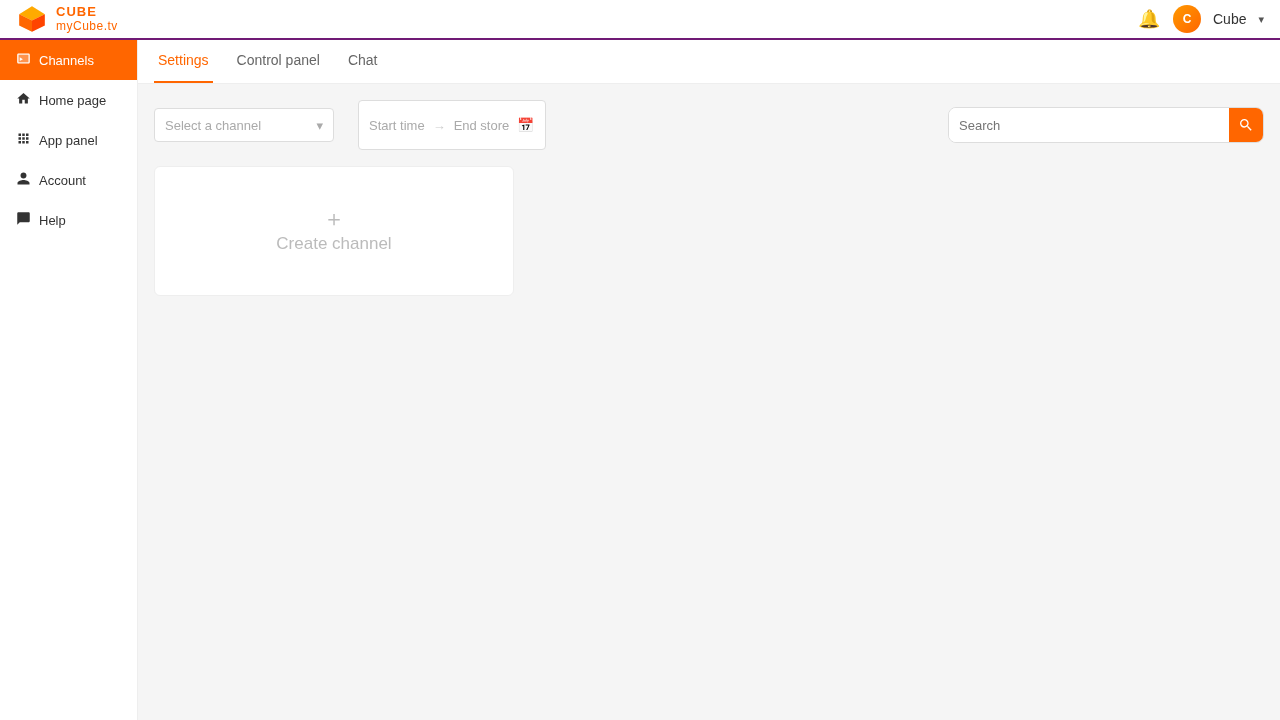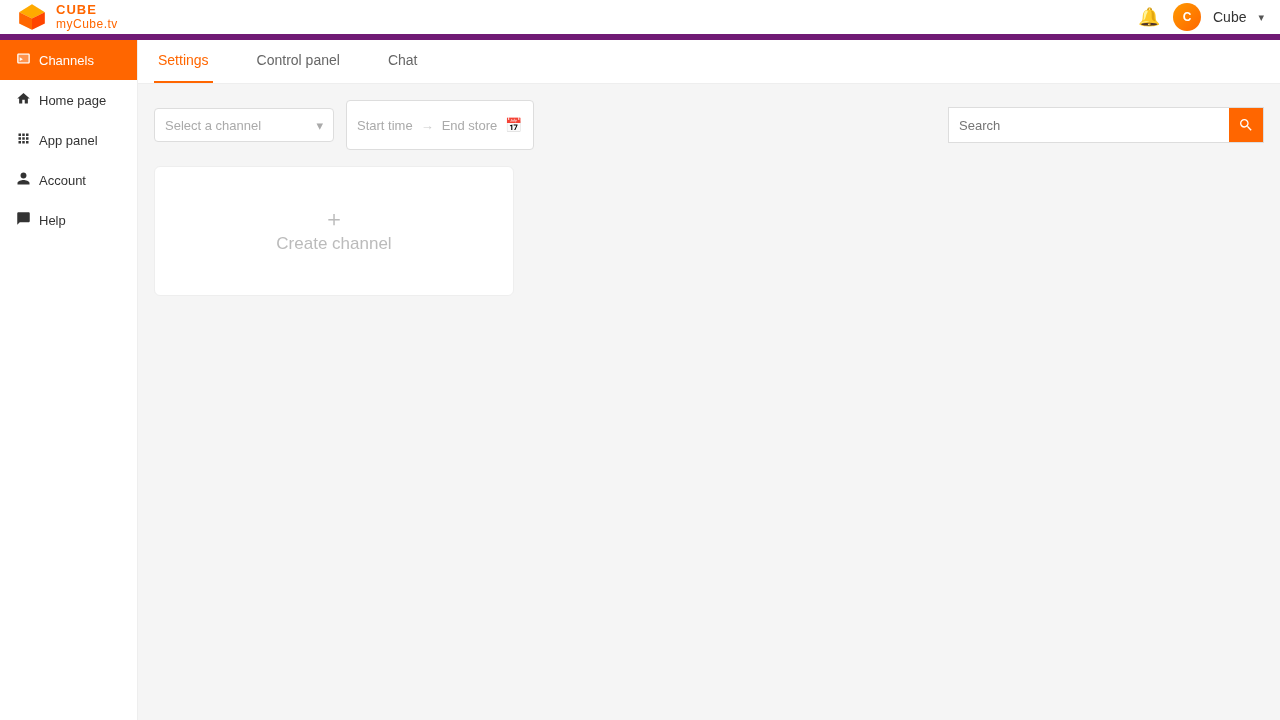--- a/index.html
+++ b/index.html
@@ -2,21 +2,21 @@
 <html><head>
   <meta charset="utf-8">
   <style>
     * { box-sizing: border-box; margin: 0; padding: 0; }
     body { font-family: -apple-system, BlinkMacSystemFont, 'Segoe UI', sans-serif; background: #f5f5f5; display: flex; flex-direction: column; height: 100vh; overflow: hidden; }
 
     
     .header {
       display: flex; align-items: center; justify-content: space-between;
       background: #fff; height: 40px; padding: 0 16px;
-      border-bottom: 6px solid #701a75; flex-shrink: 0;
+      border-bottom: 2px solid #701a75; flex-shrink: 0;
     }
     .header-logo { display: flex; align-items: center; gap: 8px; }
     .logo-text { font-size: 13px; font-weight: 700; color: #f60; letter-spacing: 1px; line-height: 1.1; }
     .logo-sub { font-size: 12px; color: #f60; letter-spacing: 0.5px; }
     .header-right { display: flex; align-items: center; gap: 12px; }
     .notif-icon { font-size: 18px; color: #555; cursor: pointer; }
     .user-avatar {
       width: 28px; height: 28px; border-radius: 50%; background: linear-gradient(135deg, #f90 0%, #f60 100%);
       display: flex; align-items: center; justify-content: center; font-size: 12px; color: #fff; font-weight: bold;
     }
@@ -39,46 +39,46 @@
     .sidebar-item.active { background: #f60; color: #fff; }
     .sidebar-item.active .sidebar-icon { color: #fff; }
     .sidebar-icon { font-size: 15px; flex-shrink: 0; }
 
     
     .main { flex: 1; display: flex; flex-direction: column; overflow: hidden; }
 
     
     .tabs {
       background: #fff; border-bottom: 1px solid #eee;
-      display: flex; align-items: flex-end; padding: 0 16px; height: 44px; flex-shrink: 0; gap: 20px;
+      display: flex; align-items: flex-end; padding: 0 16px; height: 44px; flex-shrink: 0;
     }
     .tab {
       padding: 0 4px; margin-right: 20px; height: 44px;
       display: flex; align-items: center; font-size: 14px;
       color: #666; cursor: pointer; border-bottom: 2px solid transparent;
     }
     .tab.active { color: #f60; border-bottom: 2px solid #f60; }
 
     
     .content { flex: 1; padding: 16px; overflow-y: auto; }
 
     
-    .toolbar { display: flex; align-items: center; gap: 12px; margin-bottom: 16px; }
+    .toolbar { display: flex; align-items: center; gap: 24px; margin-bottom: 16px; }
     .select-channel {
       display: flex; align-items: center; justify-content: space-between;
       border: 1px solid #ddd; border-radius: 4px; background: #fff;
       padding: 0 10px; height: 34px; width: 180px; cursor: pointer; font-size: 13px; color: #aaa;
     }
     .date-range {
       display: flex; align-items: center;
       border: 1px solid #ddd; border-radius: 4px; background: #fff;
       padding: 0 10px; height: 50px; gap: 8px; font-size: 13px; color: #aaa; cursor: pointer;
     }
     .date-range .sep { color: #ccc; }
-    .search-bar { margin-left: auto; display: flex; align-items: center; border: 1px solid #ddd; border-radius: 0; background: #fff; overflow: hidden; }
+    .search-bar { margin-left: auto; display: flex; align-items: center; border: 1px solid #ddd; border-radius: 8px; background: #fff; overflow: hidden; }
     .search-input { border: none; outline: none; padding: 0 10px; height: 34px; width: 280px; font-size: 13px; color: #333; background: #fff; }
     .search-btn { background: #f60; border: none; width: 34px; height: 34px; cursor: pointer; display: flex; align-items: center; justify-content: center; }
     .search-btn svg { width: 16px; height: 16px; fill: #fff; }
 
     
     .channel-card {
       width: 360px; height: 130px;
       background: #fff; border: 1px solid #eee; border-radius: 6px;
       display: flex; flex-direction: column; align-items: center; justify-content: center;
       cursor: pointer; color: #bbb; gap: 4px;

